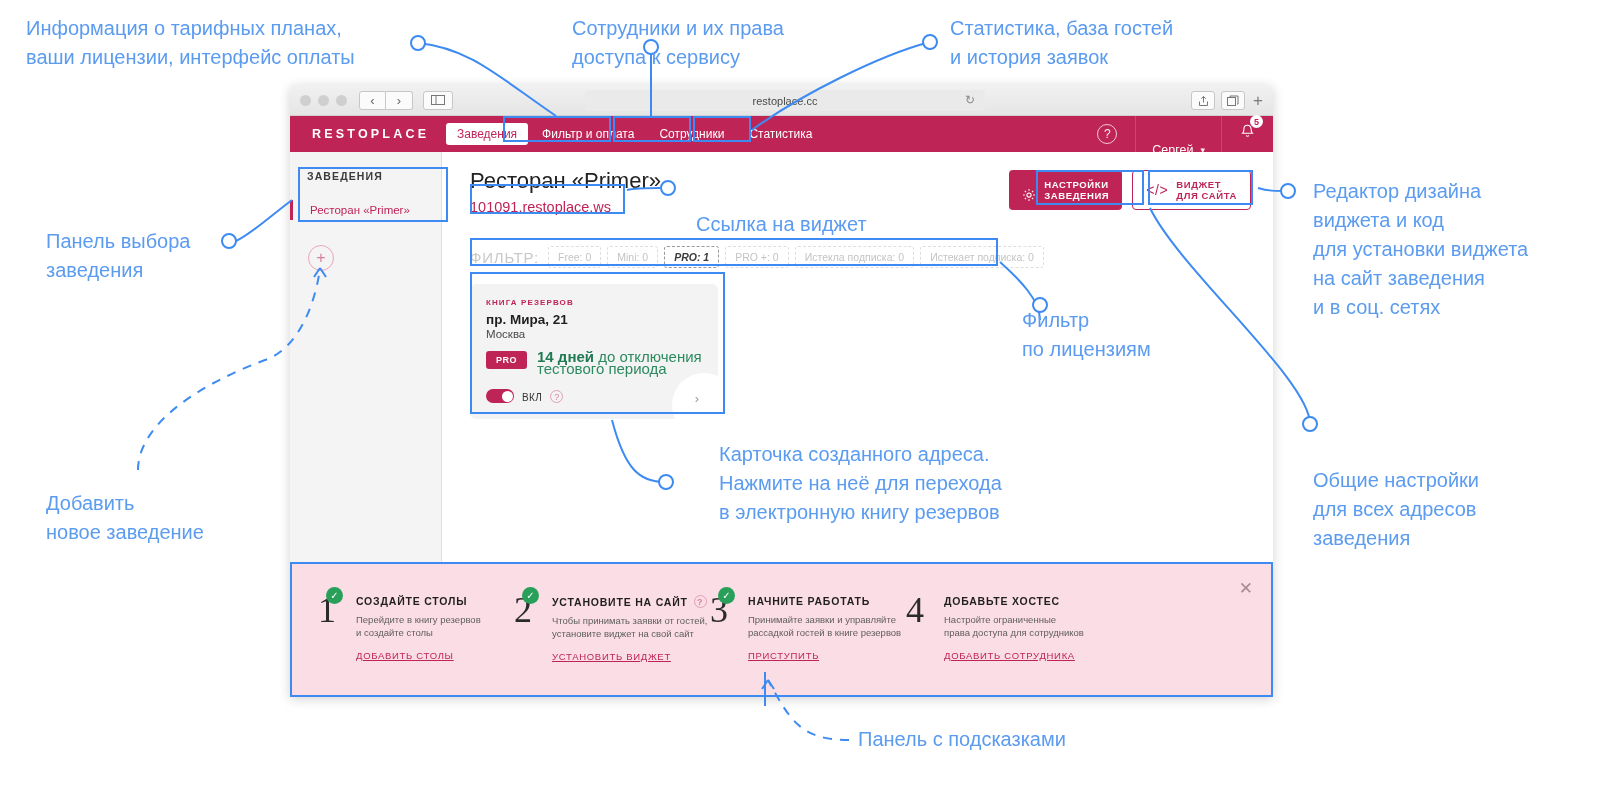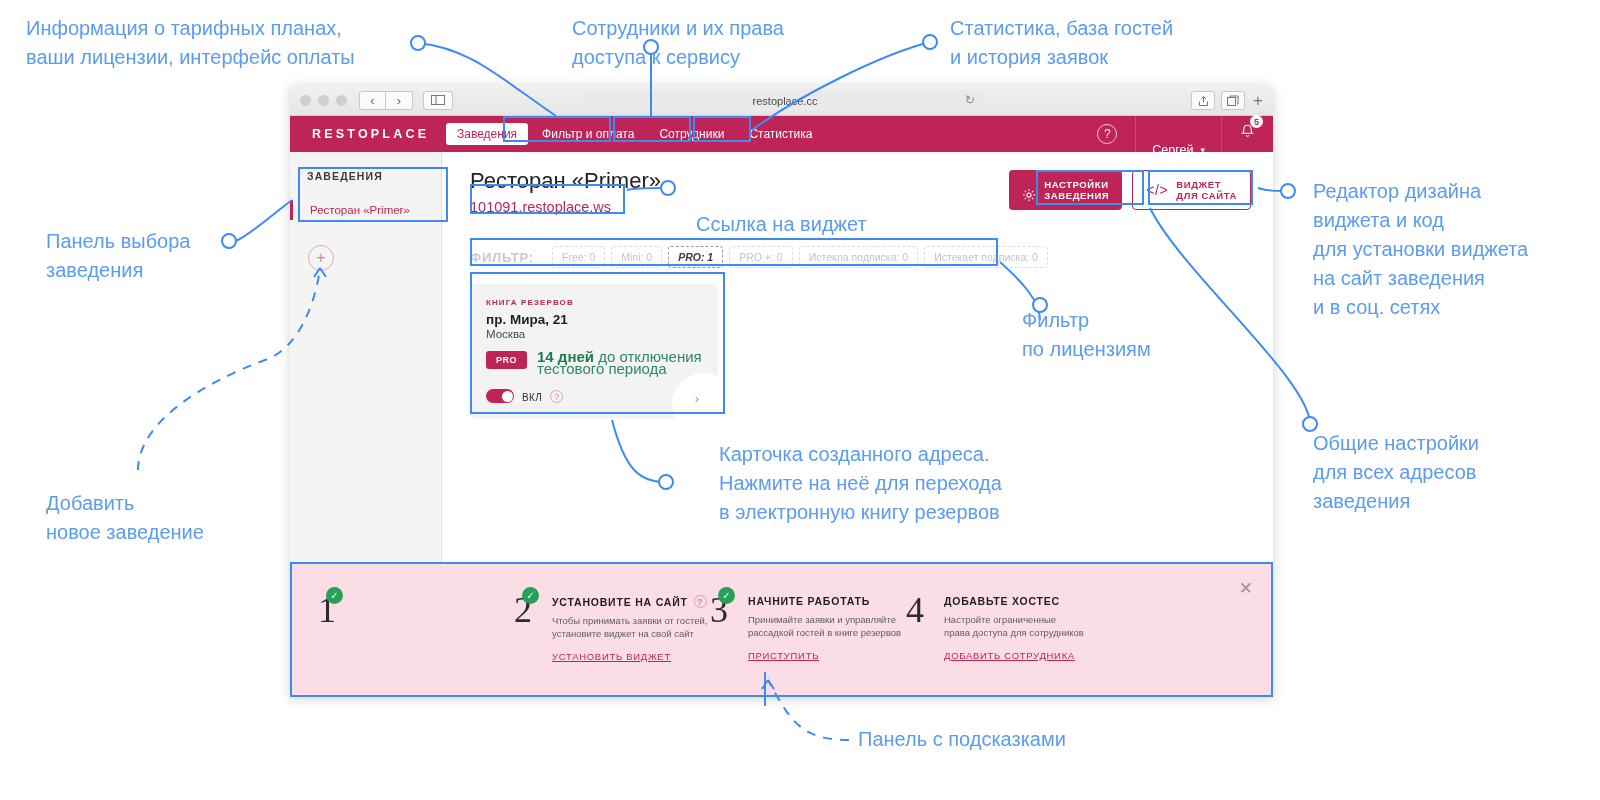--- a/index.html
+++ b/index.html
@@ -140,21 +140,21 @@
   .btn-solid { background: #bf2456; color: #fff; }
   .btn-outline { background: #fff; color: #bf2456; border: 1px solid #bf2456; }
   .btn-icon { font-size: 14px; font-weight: normal; }
 
   
   .filter-bar {
     margin-top: 30px;
     display: flex; align-items: center; gap: 0;
     font-size: 10.5px; color: #c9c9c9;
   }
-  .filter-label { letter-spacing: .8px; margin-right: 18px; font-size: 13px; font-weight: bold; }
+  .filter-label { letter-spacing: .8px; margin-right: 9px; font-size: 15px; }
   .chip {
     padding: 4px 9px; border: 1px dashed #dedede; border-radius: 3px;
     margin-right: 6px; white-space: nowrap; color: #c4c4c4;
   }
   .chip.active { color: #3c3c3c; font-weight: bold; border-color: #9a9a9a; font-style: italic; }
 
   
   .cards { display: flex; gap: 24px; margin-top: 16px; }
   .card {
     width: 248px; height: 135px; background: #f3f3f3; border-radius: 6px;
@@ -378,20 +378,28 @@
 
       </div>
     </div>
   </div>
 
   <div class="hints">
     <div class="hint">
       <div class="hint-num">
         <span>1</span>
         <span class="check">✓</span>
+      </div>
+      <div class="hint-body">
+        <div class="hint-title">
+            <span>СОЗДАЙТЕ СТОЛЫ</span>
+          </div>
+        <div class="hint-text" style="white-space:pre-line">Перейдите в книгу резервов
+и создайте столы</div>
+        <a class="hint-link">ДОБАВИТЬ СТОЛЫ</a>
       </div>
     </div>
 
     <div class="hint">
       <div class="hint-num">
         <span>2</span>
         <span class="check">✓</span>
       </div>
       <div class="hint-body">
         <div class="hint-title">
@@ -493,19 +501,19 @@
 виджета и код
 для установки виджета
 на сайт заведения
 и в соц. сетях</div>
 <div class="annotation" style="left:46px;  top:227px; width:200px;">Панель выбора
 заведения</div>
 <div class="annotation" style="left:46px;  top:489px; width:230px;">Добавить
 новое заведение</div>
 <div class="annotation" style="left:1022px;top:306px; width:220px;">Фильтр
 по  лицензиям</div>
-<div class="annotation" style="left:1313px;top:429px; width:280px;">Общие настройки
+<div class="annotation" style="left:1313px;top:466px; width:280px;">Общие настройки
 для всех адресов
 заведения</div>
 <div class="annotation" style="left:719px; top:440px; width:360px;">Карточка созданного адреса.
 Нажмите на неё для перехода
 в электронную книгу резервов</div>
 <div class="annotation" style="left:858px; top:725px; width:300px;">Панель с подсказками</div>
 
 </body></html>

